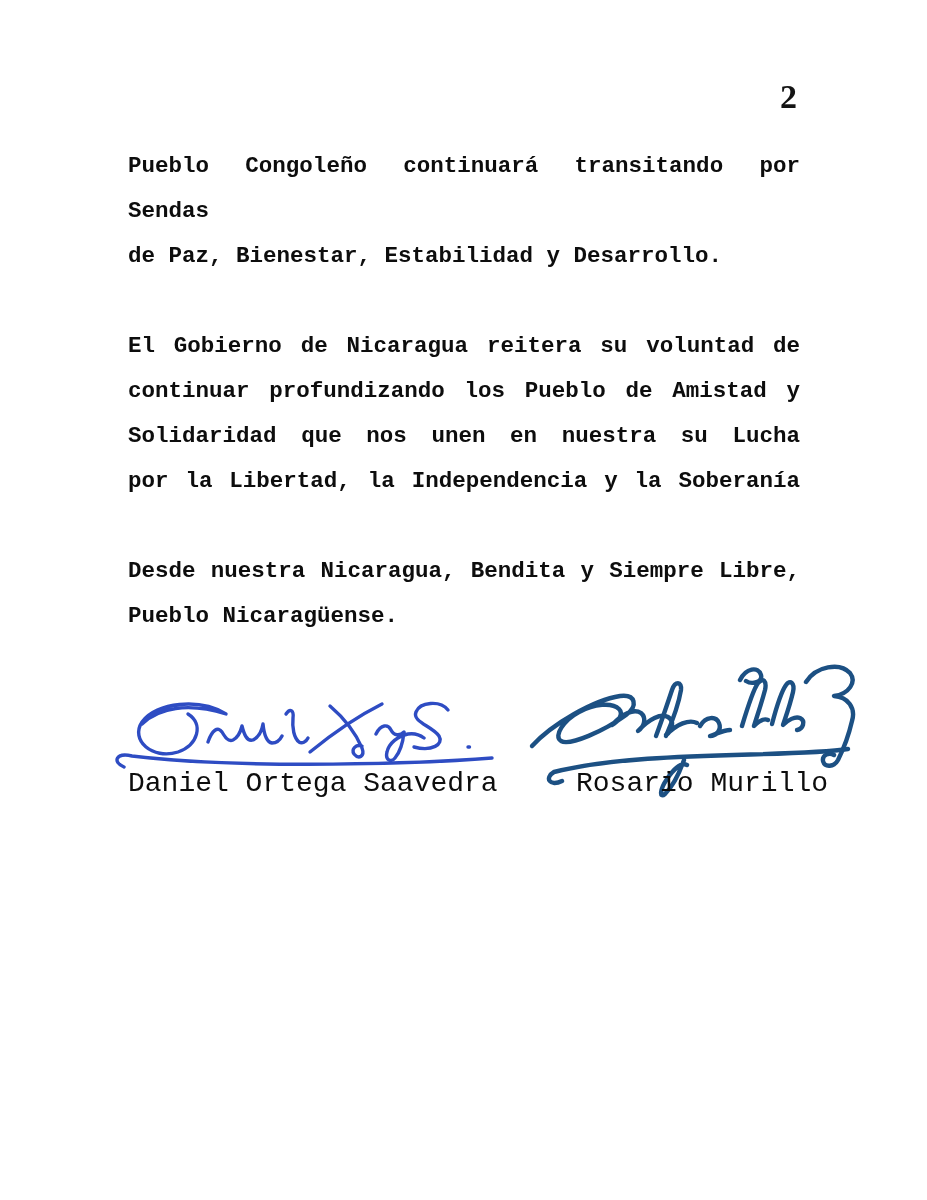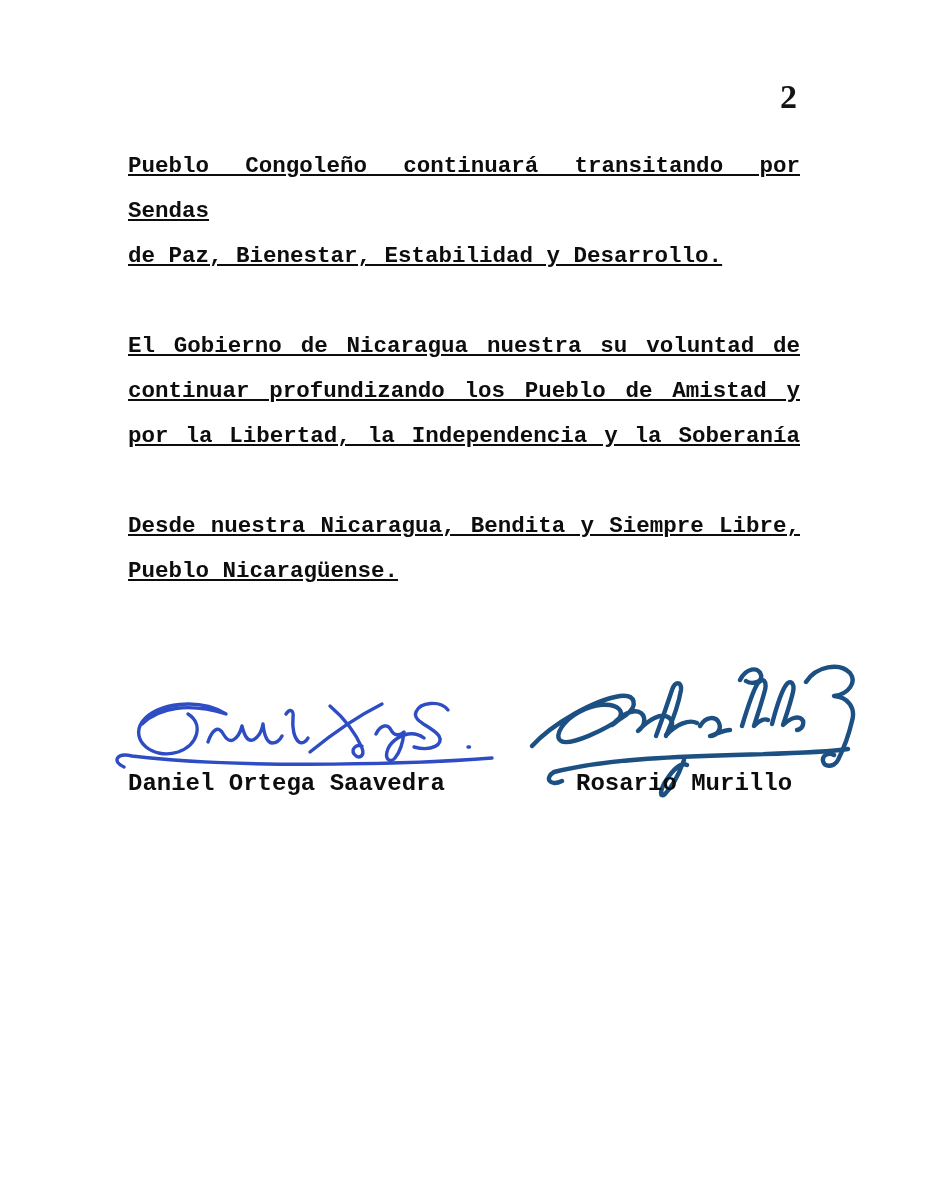--- a/index.html
+++ b/index.html
@@ -21,21 +21,21 @@
     line-height:1;
     color:#141414;
   }
   .body-text{
     position:absolute;
     left:128px;top:144px;
     width:672px;
     font-weight:700;
     font-size:22.5px;
   }
-  .paragraph{margin:0 0 45px 0;text-decoration:underline;}
+  .paragraph{margin:0 0 45px 0;}
   .line{
     line-height:45px;
     white-space:normal;
   }
   .line.justify{
     text-align:justify;
     text-align-last:justify;
   }
   .line.last{
     text-align:right;
@@ -50,22 +50,22 @@
   }
   .sig path{
     fill:none;
     stroke-linecap:round;
     stroke-linejoin:round;
   }
   .sig-daniel path{stroke-width:3.4;}
   .sig-rosario path{stroke-width:4.4;}
   .sig-name{
     position:absolute;
-    font-weight:700;
-    font-size:24px;
+    font-weight:400;
+    font-size:28px;
     line-height:30px;
     top:769px;
     white-space:pre;
   }
   .sig-name.left{left:128px;}
   .sig-name.right{left:576px;}
 </style>
 </head>
 <body>
 
@@ -74,22 +74,23 @@
   <div class="page-number">2</div>
 
   <div class="body-text">
 
     <div class="paragraph">
       <div class="line justify">Pueblo Congoleño continuará transitando por Sendas</div>
       <div class="line last">de Paz, Bienestar, Estabilidad y Desarrollo.</div>
     </div>
 
     <div class="paragraph">
-      <div class="line justify">El Gobierno de Nicaragua nuestra su voluntad de</div>
+      <div class="line justify">El Gobierno de Nicaragua reitera su voluntad de</div>
       <div class="line justify">continuar profundizando los Pueblo de Amistad y</div>
+      <div class="line justify">Solidaridad que nos unen en nuestra su Lucha</div>
       <div class="line justify">por la Libertad, la Independencia y la Soberanía</div>
     </div>
 
     <div class="paragraph">
       <div class="line justify">Desde nuestra Nicaragua, Bendita y Siempre Libre,</div>
       <div class="line last">Pueblo Nicaragüense.</div>
     </div>
 
   </div>
 

